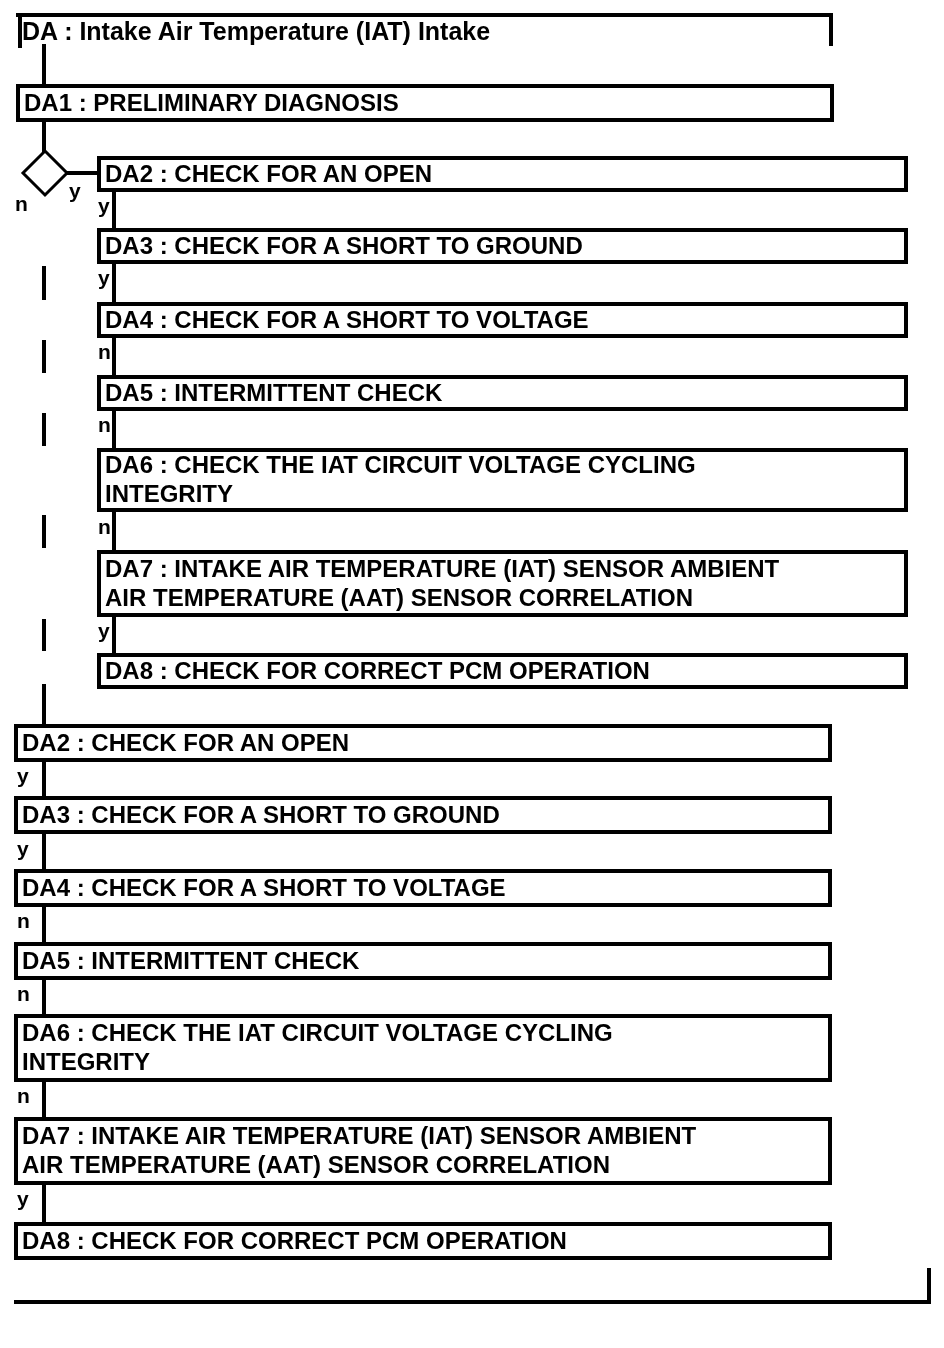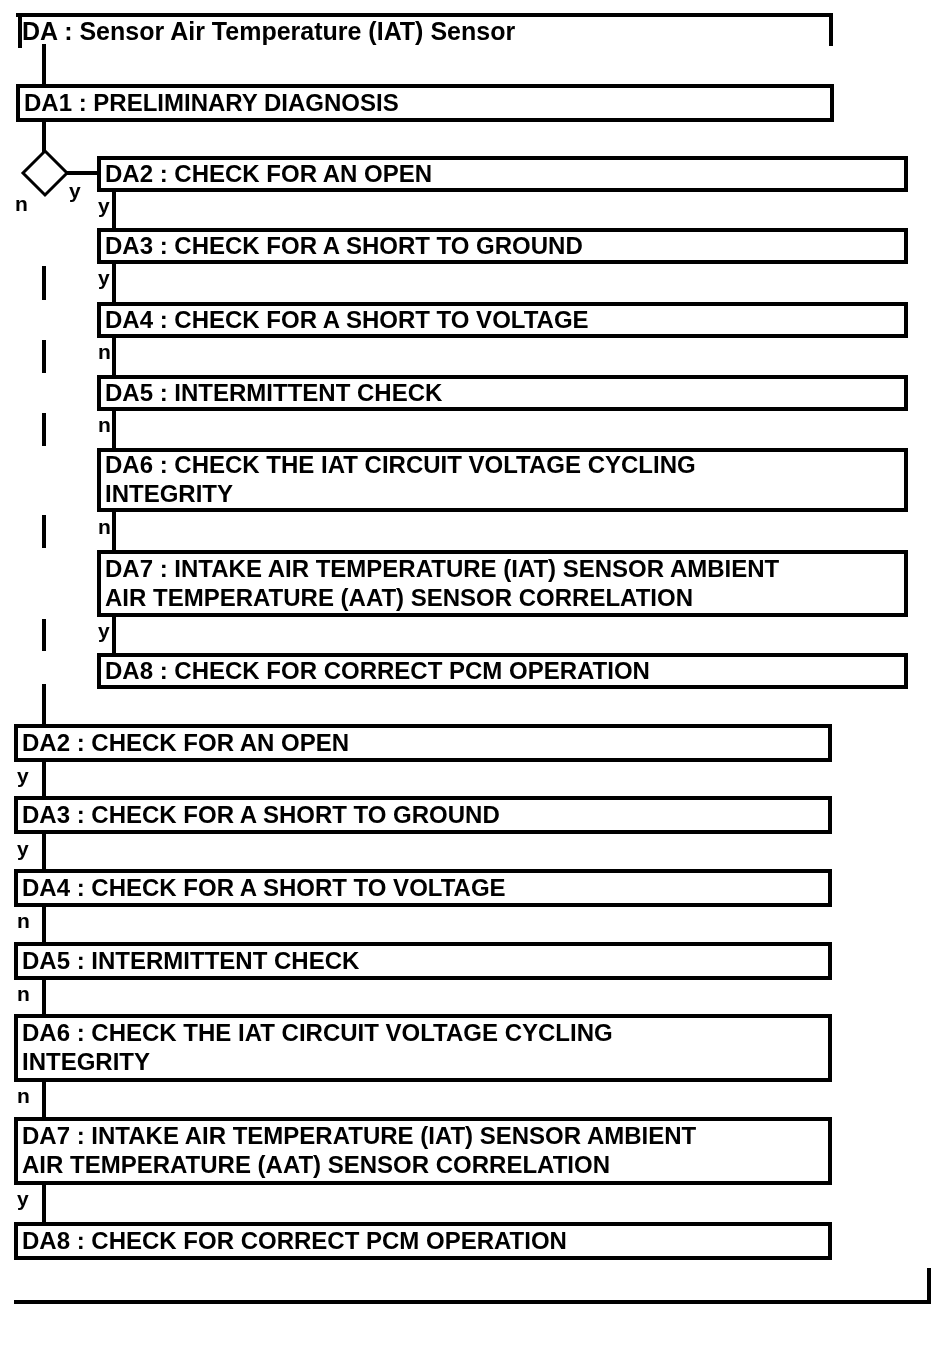--- a/index.html
+++ b/index.html
@@ -82,21 +82,21 @@
     <line x1="44" y1="832" x2="44" y2="871" stroke="#000" stroke-width="4"></line>
     <line x1="44" y1="905" x2="44" y2="944" stroke="#000" stroke-width="4"></line>
     <line x1="44" y1="978" x2="44" y2="1016" stroke="#000" stroke-width="4"></line>
     <line x1="44" y1="1080" x2="44" y2="1119" stroke="#000" stroke-width="4"></line>
     <line x1="44" y1="1183" x2="44" y2="1224" stroke="#000" stroke-width="4"></line>
 
     <line x1="929" y1="1268" x2="929" y2="1304" stroke="#000" stroke-width="4"></line>
     <line x1="14" y1="1302" x2="931" y2="1302" stroke="#000" stroke-width="4"></line>
   </svg>
 
-  <div class="title-text">DA : Sensor Air Temperature (IAT) Sensor</div>
+  <div class="title-text">DA : Intake Air Temperature (IAT) Intake</div>
 
   <div class="node" style="left:16px; top:84px; width:818px; height:38px;">
     <span>DA1 : PRELIMINARY DIAGNOSIS</span>
   </div>
 
   <div class="branch-label" style="left:15px; top:193px;">n</div>
   <div class="branch-label" style="left:69px; top:180px;">y</div>
 
   <div class="node" style="left:97px; top:156px; width:811px; height:36px;">
     <span>DA2 : CHECK FOR AN OPEN</span>

